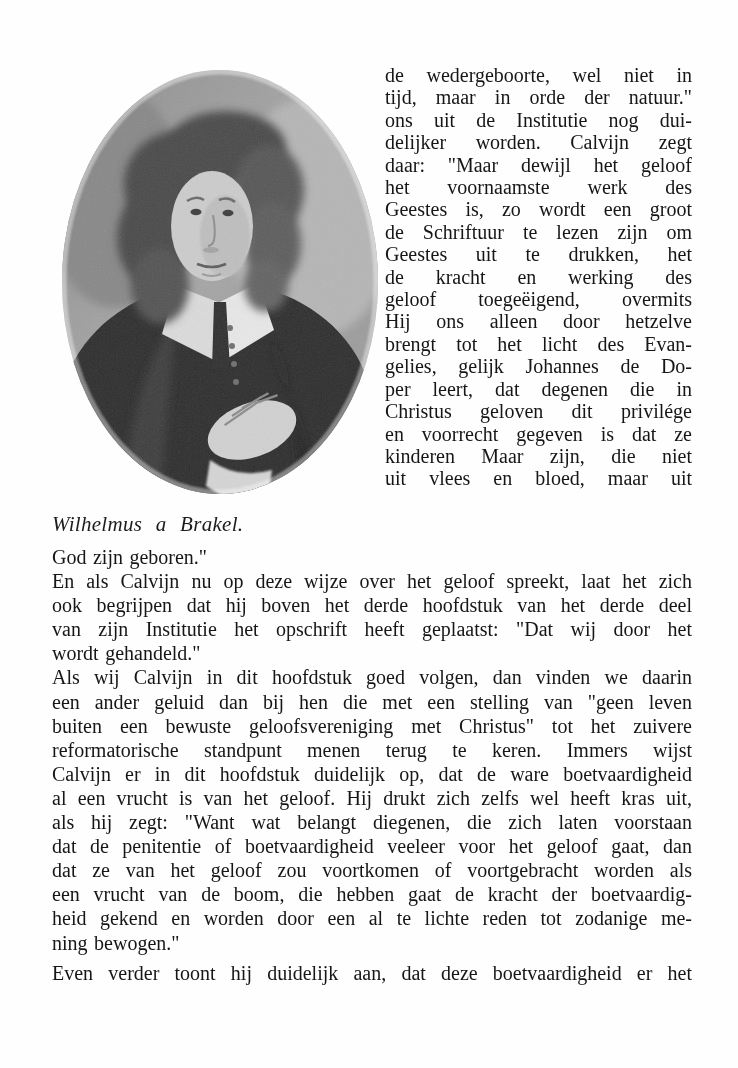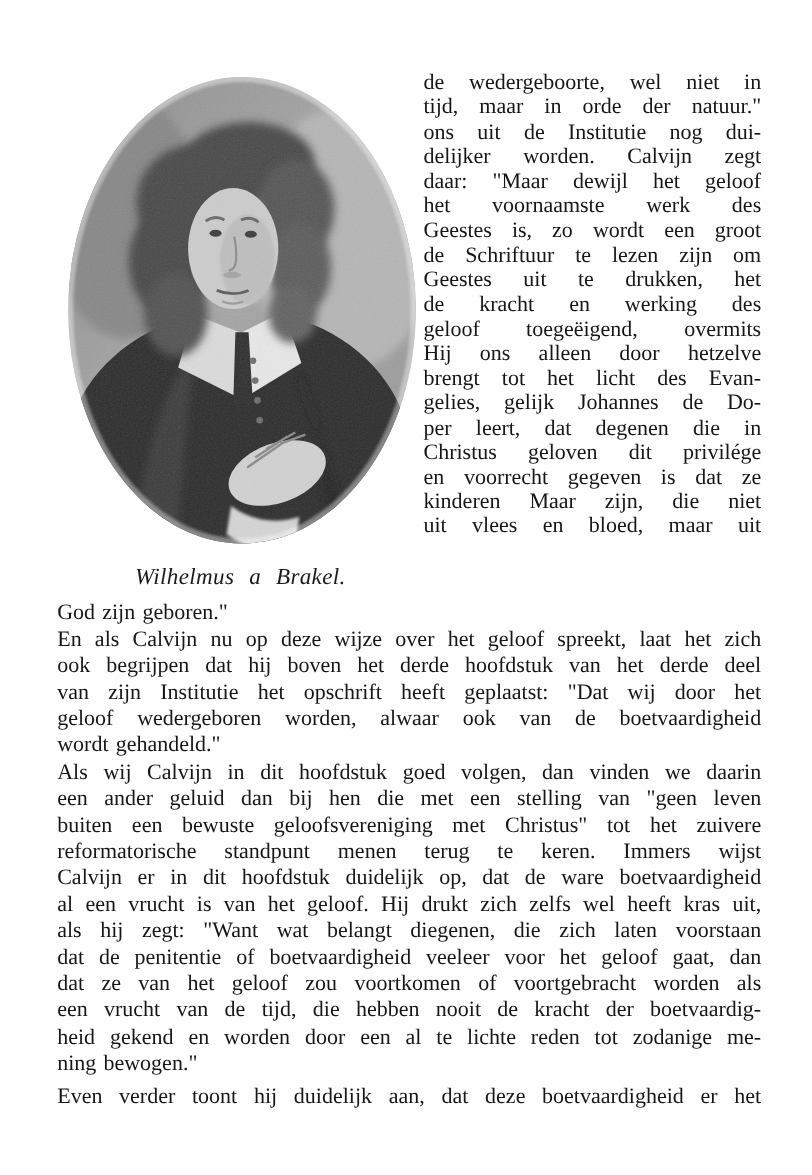--- a/index.html
+++ b/index.html
@@ -17,21 +17,20 @@
   }
   .top-row { display: flex; }
   .fig {
     flex: 0 0 333px;
     width: 333px;
     margin: 0; padding: 0;
   }
   .fig svg { display: block; margin: 4px 0 0 8px; }
   .fig figcaption {
     margin-top: 16px;
-    text-align: center;
     font-style: italic;
     font-size: 21px;
     word-spacing: 8px;
     letter-spacing: 0.3px;
     color: #1c1c1c;
   }
   .col-text {
     flex: 1 1 auto;
     font-size: 20px;
     line-height: 22.4px;
@@ -160,31 +159,30 @@
           <div class="col-line">kinderen Maar zijn, die niet</div>
           <div class="col-line">uit vlees en bloed, maar uit</div>
         </div>
     </div>
 
     <div class="body-text">
         <div class="body-line end">God zijn geboren."</div>
         <div class="body-line">En als Calvijn nu op deze wijze over het geloof spreekt, laat het zich</div>
         <div class="body-line">ook begrijpen dat hij boven het derde hoofdstuk van het derde deel</div>
         <div class="body-line">van zijn Institutie het opschrift heeft geplaatst: "Dat wij door het</div>
-        <div class="body-line">geloof wedergeboren worden, alwaar ook van de boetvaardigheid</div>
         <div class="body-line end">wordt gehandeld."</div>
         <div class="body-line">Als wij Calvijn in dit hoofdstuk goed volgen, dan vinden we daarin</div>
         <div class="body-line">een ander geluid dan bij hen die met een stelling van "geen leven</div>
         <div class="body-line">buiten een bewuste geloofsvereniging met Christus" tot het zuivere</div>
         <div class="body-line">reformatorische standpunt menen terug te keren. Immers wijst</div>
         <div class="body-line">Calvijn er in dit hoofdstuk duidelijk op, dat de ware boetvaardigheid</div>
         <div class="body-line">al een vrucht is van het geloof. Hij drukt zich zelfs wel heeft kras uit,</div>
         <div class="body-line">als hij zegt: "Want wat belangt diegenen, die zich laten voorstaan</div>
         <div class="body-line">dat de penitentie of boetvaardigheid veeleer voor het geloof gaat, dan</div>
         <div class="body-line">dat ze van het geloof zou voortkomen of voortgebracht worden als</div>
-        <div class="body-line">een vrucht van de tijd, die hebben nooit de kracht der boetvaardig-</div>
+        <div class="body-line">een vrucht van de boom, die hebben gaat de kracht der boetvaardig-</div>
         <div class="body-line">heid gekend en worden door een al te lichte reden tot zodanige me-</div>
         <div class="body-line end">ning bewogen."</div>
         <div class="body-line gap">Even verder toont hij duidelijk aan, dat deze boetvaardigheid er het</div>
       </div>
 
   </div>
 </div>
 
 </body></html>

